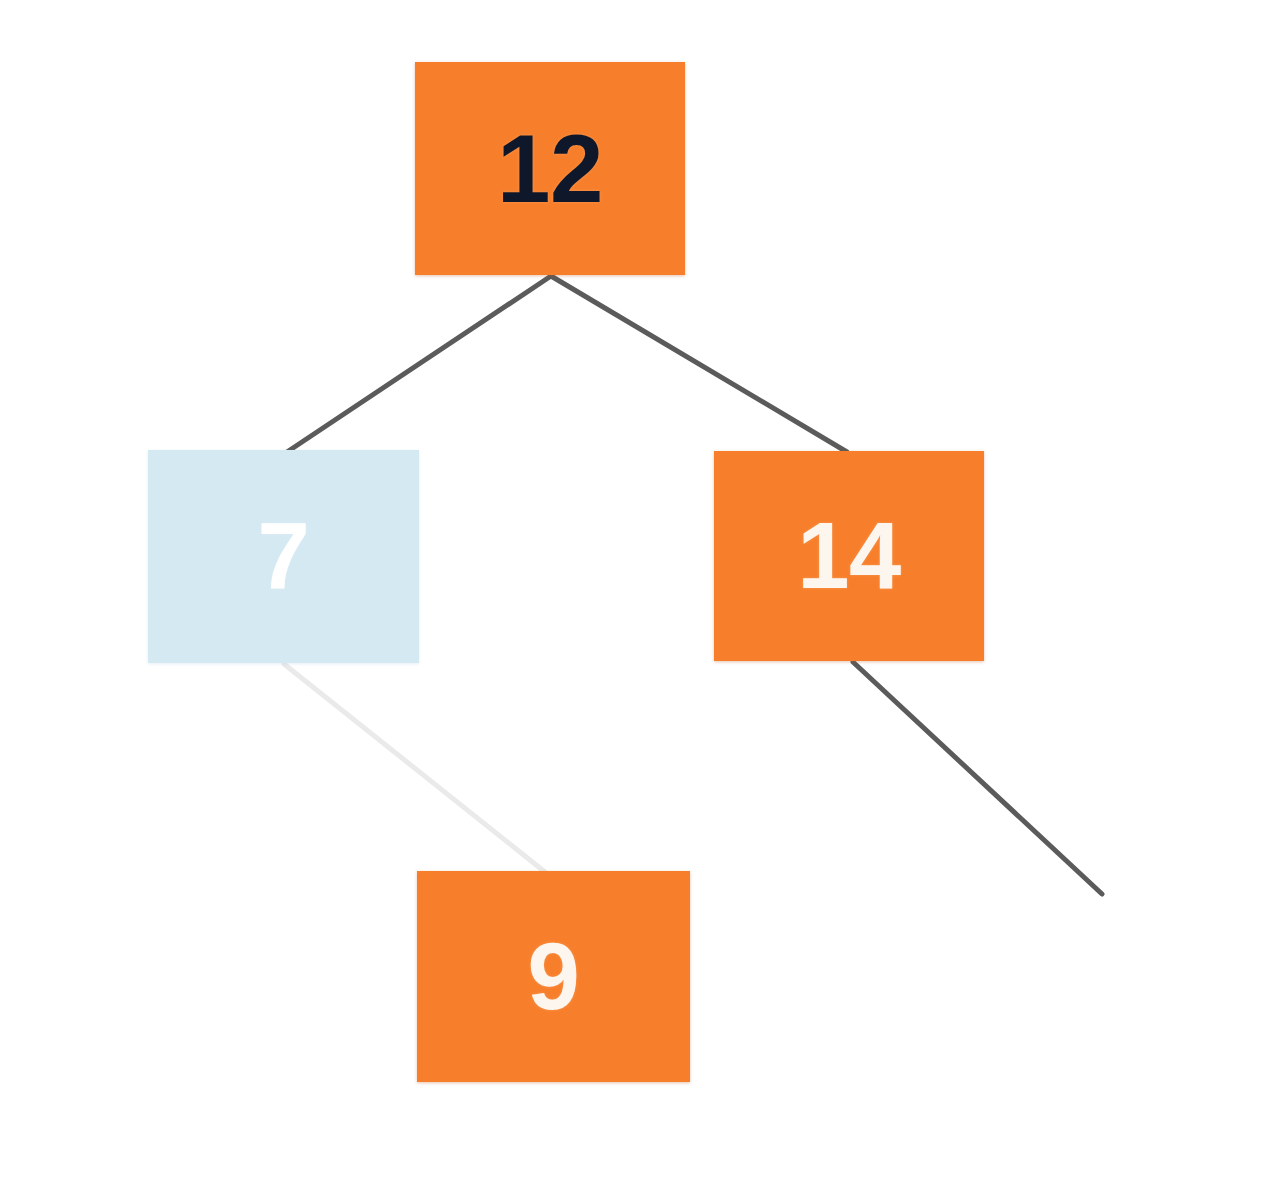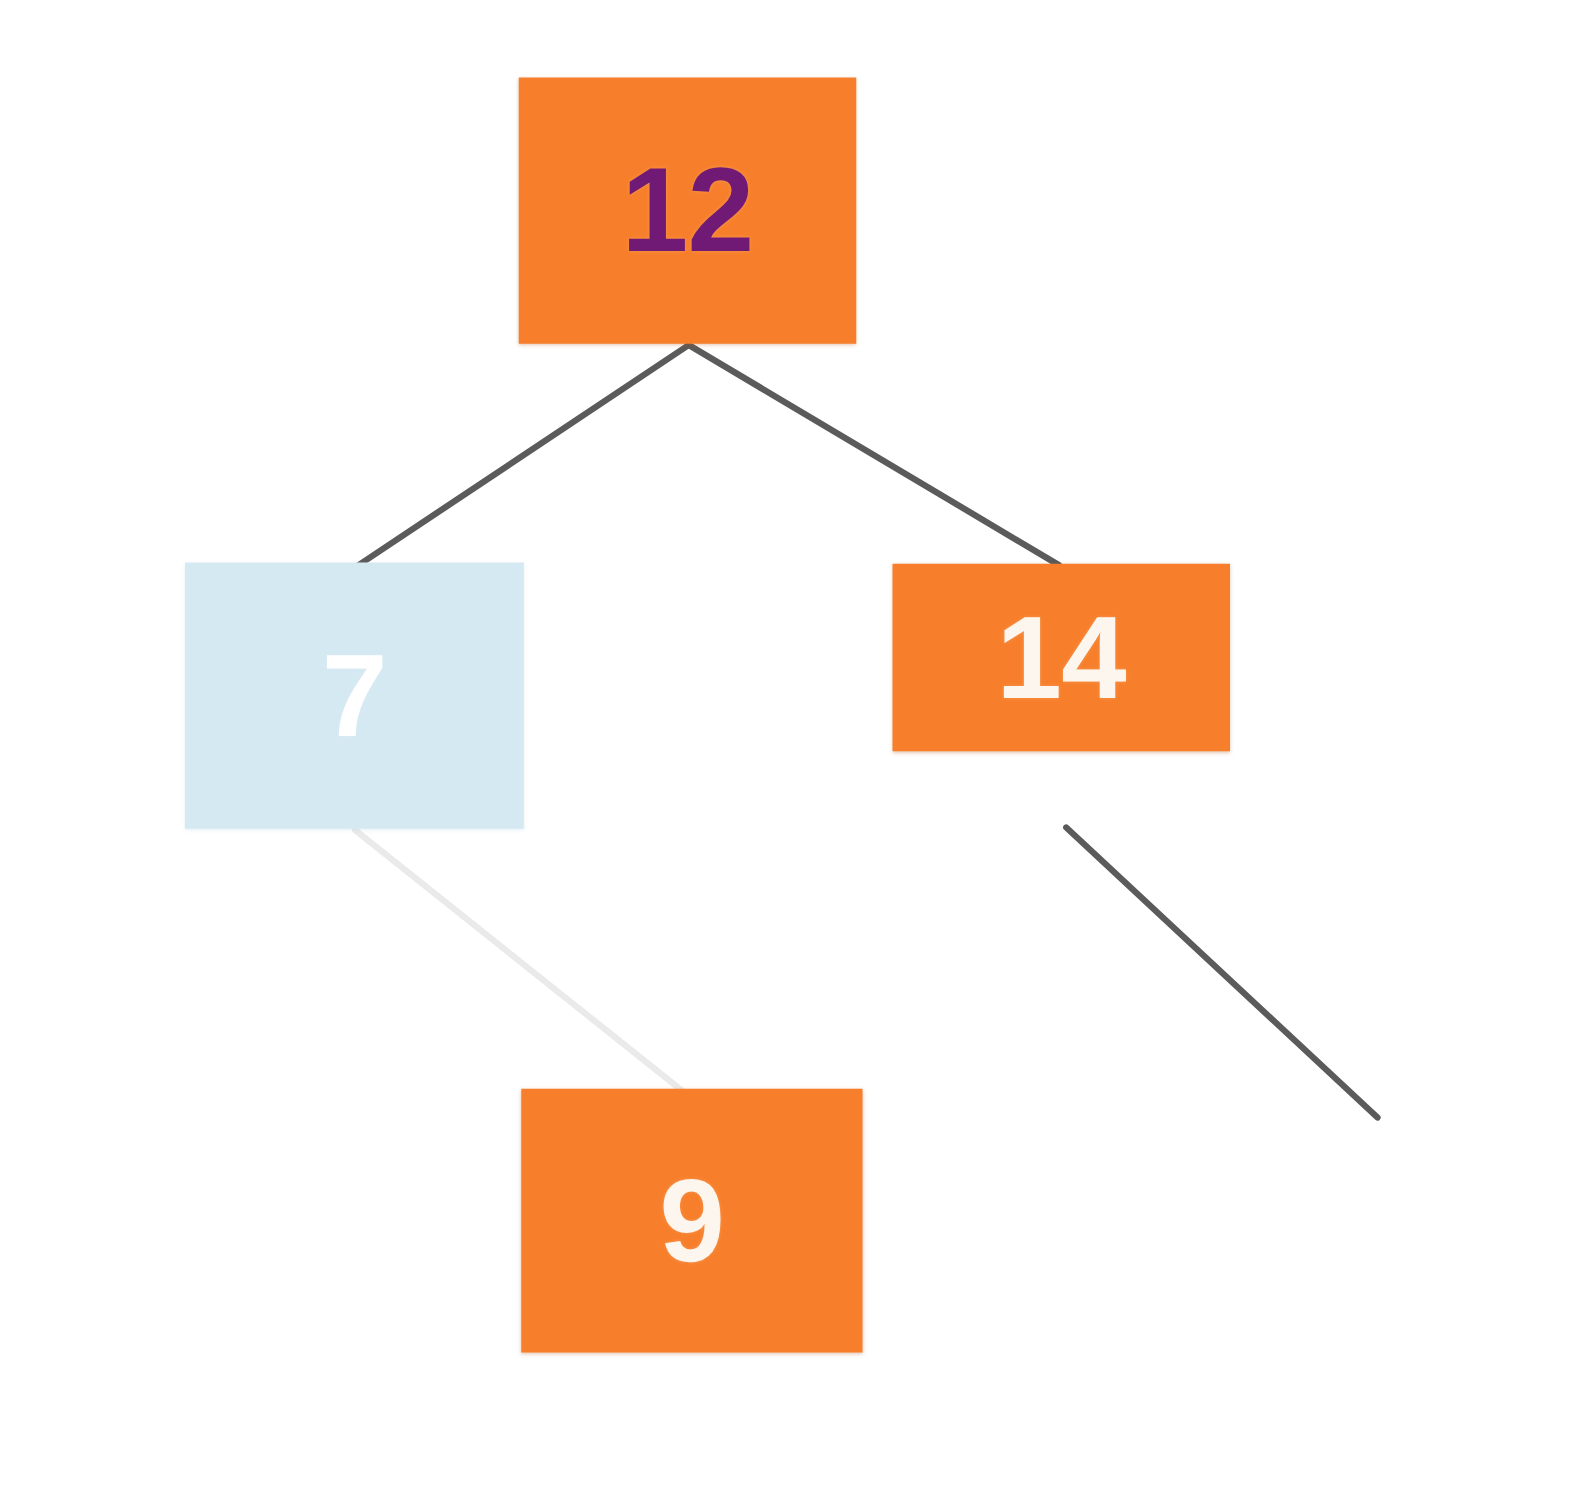--- a/index.html
+++ b/index.html
@@ -62,29 +62,29 @@
 
 <div id="stage" style="background: rgb(255, 255, 255);">
 
   <svg id="edge-layer" viewBox="0 0 1265 1200" width="1265" height="1200" aria-hidden="true">
     <line class="edge" x1="551" y1="276" x2="287" y2="452" stroke="#5b5b5b" stroke-width="5" stroke-linecap="round"></line>
     <line class="edge" x1="551" y1="276" x2="847" y2="452" stroke="#5b5b5b" stroke-width="5" stroke-linecap="round"></line>
     <line class="edge" x1="284" y1="664" x2="545" y2="872" stroke="#eaeaea" stroke-width="5" stroke-linecap="round"></line>
     <line class="edge" x1="853" y1="662" x2="1102" y2="894" stroke="#5b5b5b" stroke-width="5" stroke-linecap="round"></line>
   </svg>
 
-  <div id="node-12" class="tree-node node-orange" style="left: 415px; top: 62px; width: 270px; height: 213px; background: rgb(247, 127, 43); color: #701a75;">
+  <div id="node-12" class="tree-node node-orange" style="left: 415px; top: 62px; width: 270px; height: 213px; background: rgb(247, 127, 43); color: #0f172a;">
     <span class="node-label">12</span>
   </div>
 
   <div id="node-7" class="tree-node node-lightblue" style="left: 148px; top: 450px; width: 271px; height: 213px; background: rgb(213, 233, 243); color: rgb(255, 255, 255);">
     <span class="node-label">7</span>
   </div>
 
-  <div id="node-14" class="tree-node node-orange" style="left: 714px; top: 451px; width: 270px; height: 150px; background: rgb(247, 127, 43); color: rgb(253, 246, 239); text-align: center;">
+  <div id="node-14" class="tree-node node-orange" style="left: 714px; top: 451px; width: 270px; height: 210px; background: rgb(247, 127, 43); color: rgb(253, 246, 239); text-align: center;">
     <span class="node-label">14</span>
   </div>
 
   <div id="node-9" class="tree-node node-orange" style="left: 417px; top: 871px; width: 273px; height: 211px; background: rgb(247, 127, 43); color: rgb(253, 246, 239);">
     <span class="node-label">9</span>
   </div>
 
 
 </div>
 

